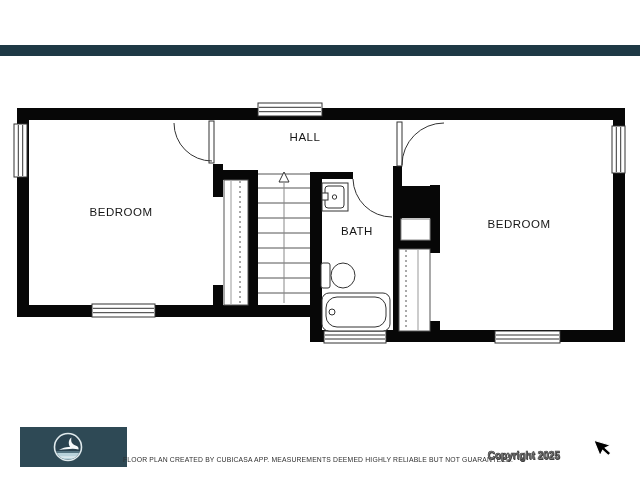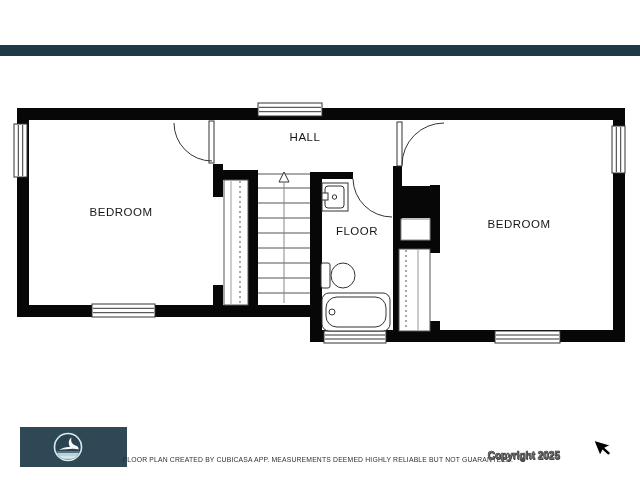--- a/index.html
+++ b/index.html
@@ -141,21 +141,21 @@
     </g>
     <g fill="#fff" stroke="#333" stroke-width="1">
       <rect x="322" y="293" width="68" height="38" rx="7"></rect>
       <rect x="326" y="297" width="60" height="30" rx="11"></rect>
       <circle cx="332" cy="312" r="3"></circle>
     </g>
   </svg>
 
   <div class="room-label" style="left:305px;top:137px">HALL</div>
   <div class="room-label" style="left:121px;top:212px">BEDROOM</div>
-  <div class="room-label" style="left:357px;top:231px">FLOOR</div>
+  <div class="room-label" style="left:357px;top:231px">BATH</div>
   <div class="room-label" style="left:519px;top:224px">BEDROOM</div>
 
   <div class="logo" style="background-color: rgb(46, 73, 85);">
     <svg width="107" height="40" viewBox="0 0 107 40" xmlns="http://www.w3.org/2000/svg">
       <circle cx="48" cy="20" r="13.5" fill="#2a4350" stroke="#dfe9ec" stroke-width="1.6"></circle>
       <clipPath id="logoClip">
           <circle cx="48" cy="20" r="12.6"></circle>
         </clipPath>
       <g clip-path="url(#logoClip)">
         <rect x="35" y="26" width="27" height="8" fill="#b9d3db"></rect>

